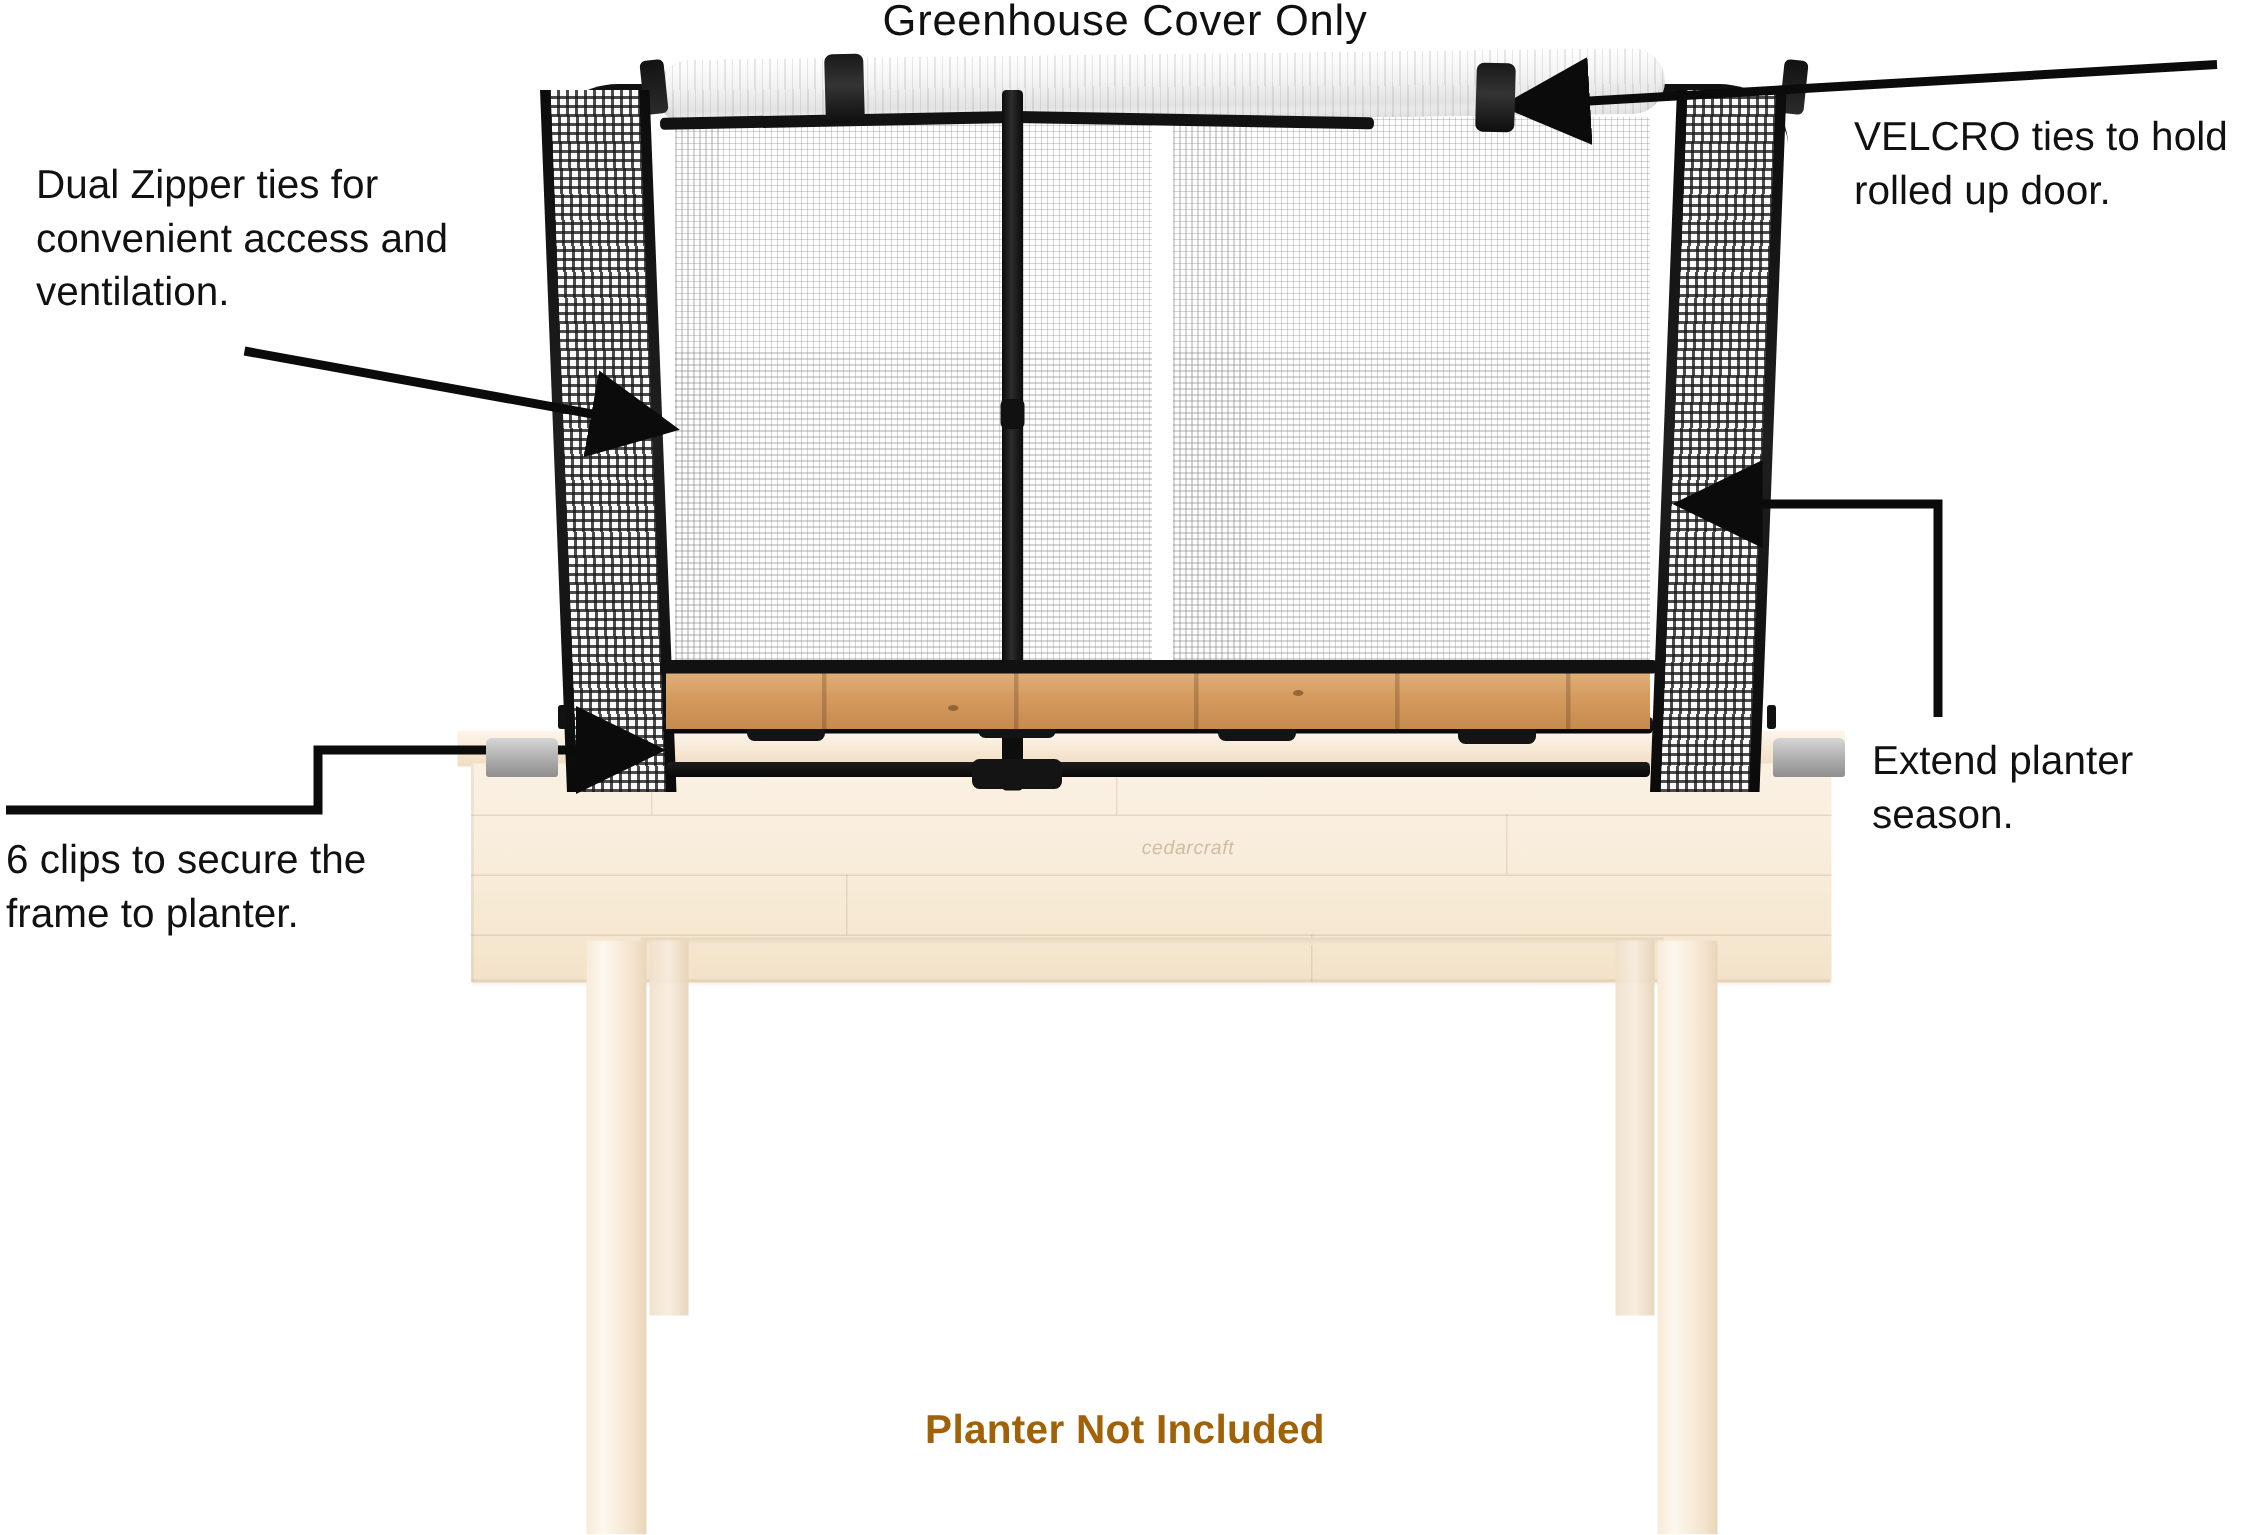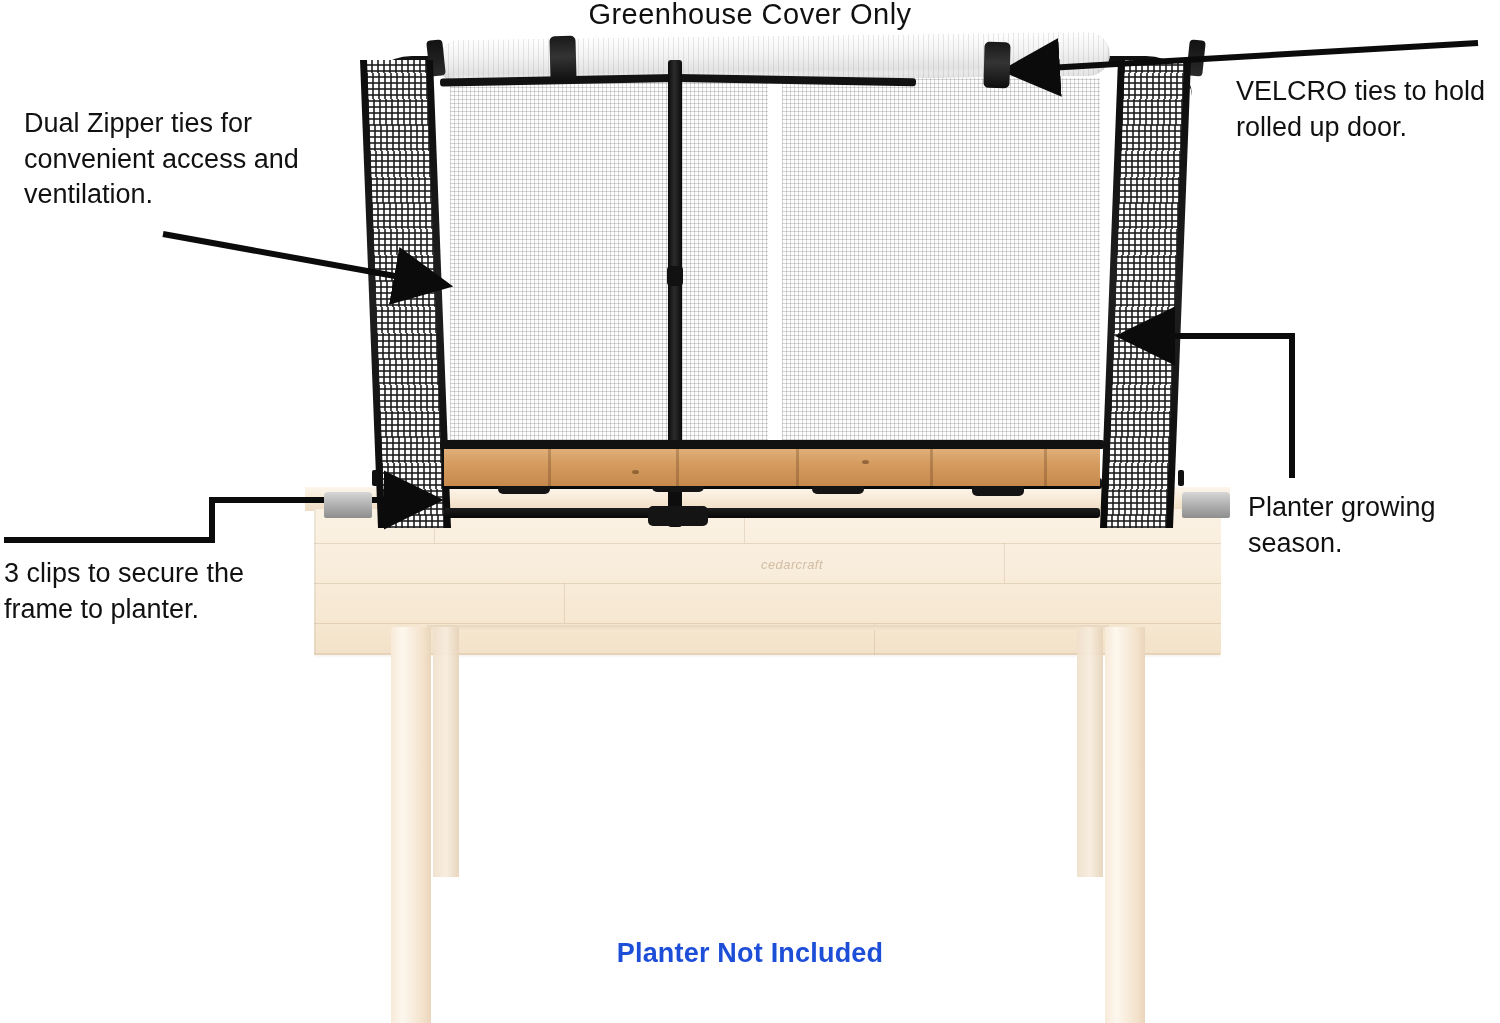--- a/index.html
+++ b/index.html
@@ -15,21 +15,21 @@
     position:absolute;left:0;right:0;top:-2px;text-align:center;
     font-size:29px;letter-spacing:.5px;color:#101010;
   }
   .callout{position:absolute;font-size:27px;line-height:1.32;color:#111;}
   .c-zipper{left:24px;top:106px;width:330px;}
   .c-velcro{left:1236px;top:74px;width:272px;}
   .c-clips{left:4px;top:556px;width:300px;}
   .c-extend{left:1248px;top:490px;width:250px;}
   .notice{
     position:absolute;left:0;right:0;top:938px;text-align:center;
-    font-size:27px;color:#1d4ed8;font-weight:600;letter-spacing:.2px;
+    font-size:27px;color:#a16207;font-weight:600;letter-spacing:.2px;
   }
 
   
   .arrows{position:absolute;inset:0;pointer-events:none;}
 
   
   .planter{position:absolute;left:305px;top:487px;width:925px;height:603px;}
   .p-top{
     position:absolute;left:0;top:0;width:925px;height:24px;
     background:linear-gradient(180deg,#fdf6ec 0%,#f6e7d2 60%,#efdcc3 100%);
@@ -288,18 +288,18 @@
 
     <path d="M1478,43 L1048,68" stroke="#0b0b0b" stroke-width="6" fill="none" marker-end="url(#ah-r)"></path>
 
     <path d="M4,540 L212,540 L212,500 L396,500" stroke="#0b0b0b" stroke-width="6" fill="none" stroke-linejoin="miter" marker-end="url(#ah-r)"></path>
 
     <path d="M1292,478 L1292,336 L1163,336" stroke="#0b0b0b" stroke-width="6" fill="none" stroke-linejoin="miter" marker-end="url(#ah-r)"></path>
   </svg>
 
   <div class="callout c-zipper">Dual Zipper ties for convenient access and ventilation.</div>
   <div class="callout c-velcro">VELCRO ties to hold rolled up door.</div>
-  <div class="callout c-clips">3 clips to secure the frame to planter.</div>
-  <div class="callout c-extend">Planter growing season.</div>
+  <div class="callout c-clips">6 clips to secure the frame to planter.</div>
+  <div class="callout c-extend">Extend planter season.</div>
 
   <div class="notice">Planter Not Included</div>
 
 </div>
 
 </body></html>

